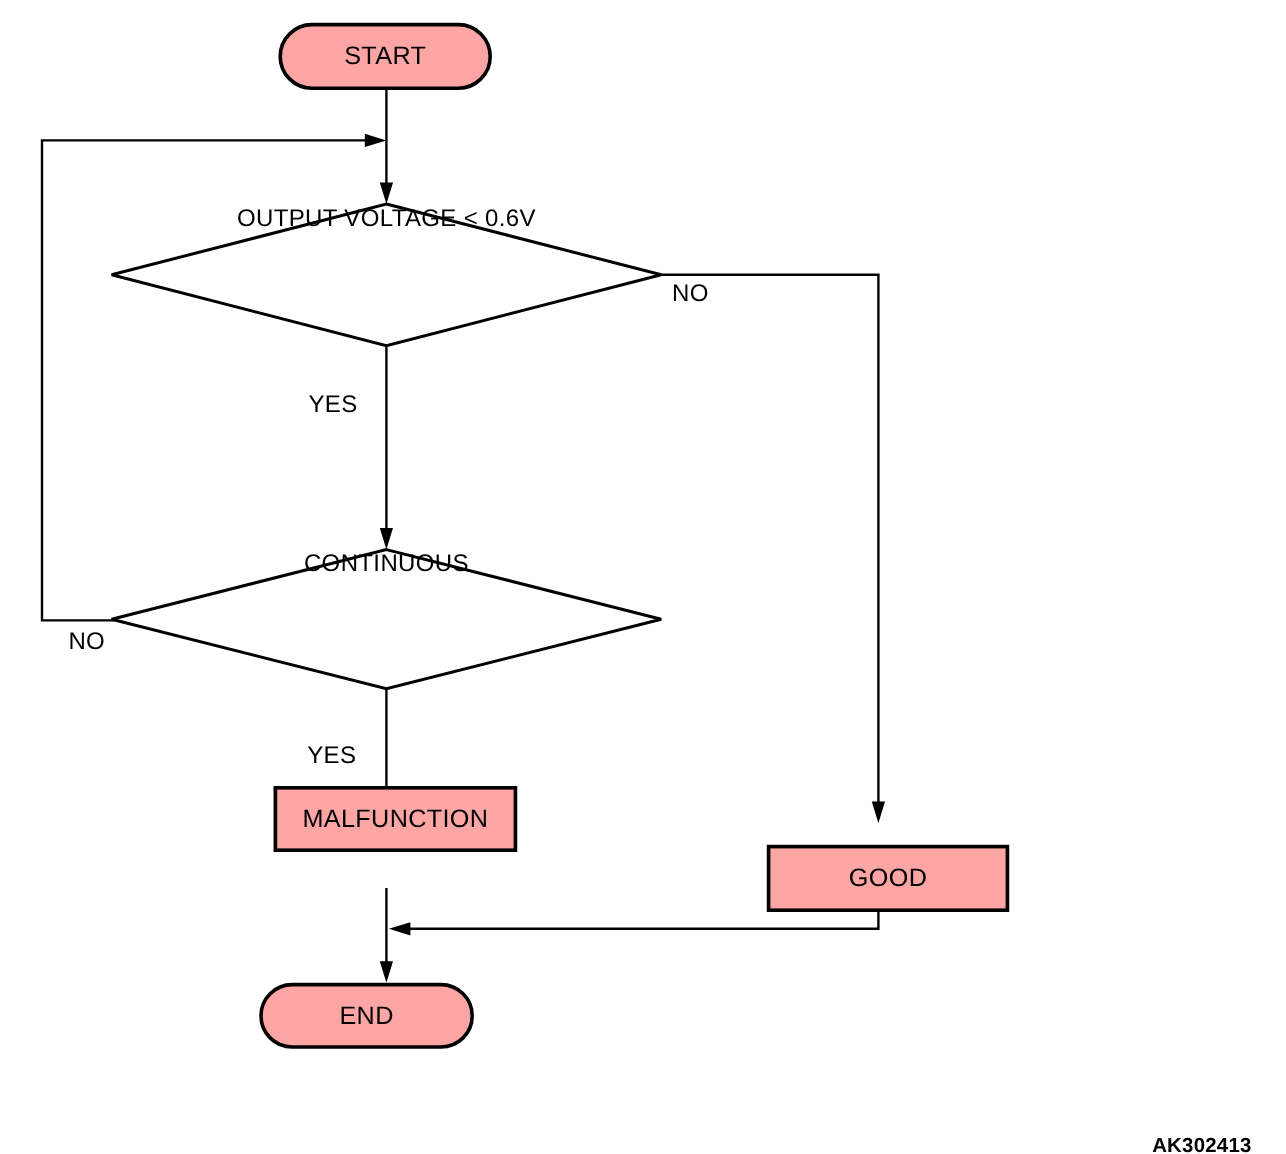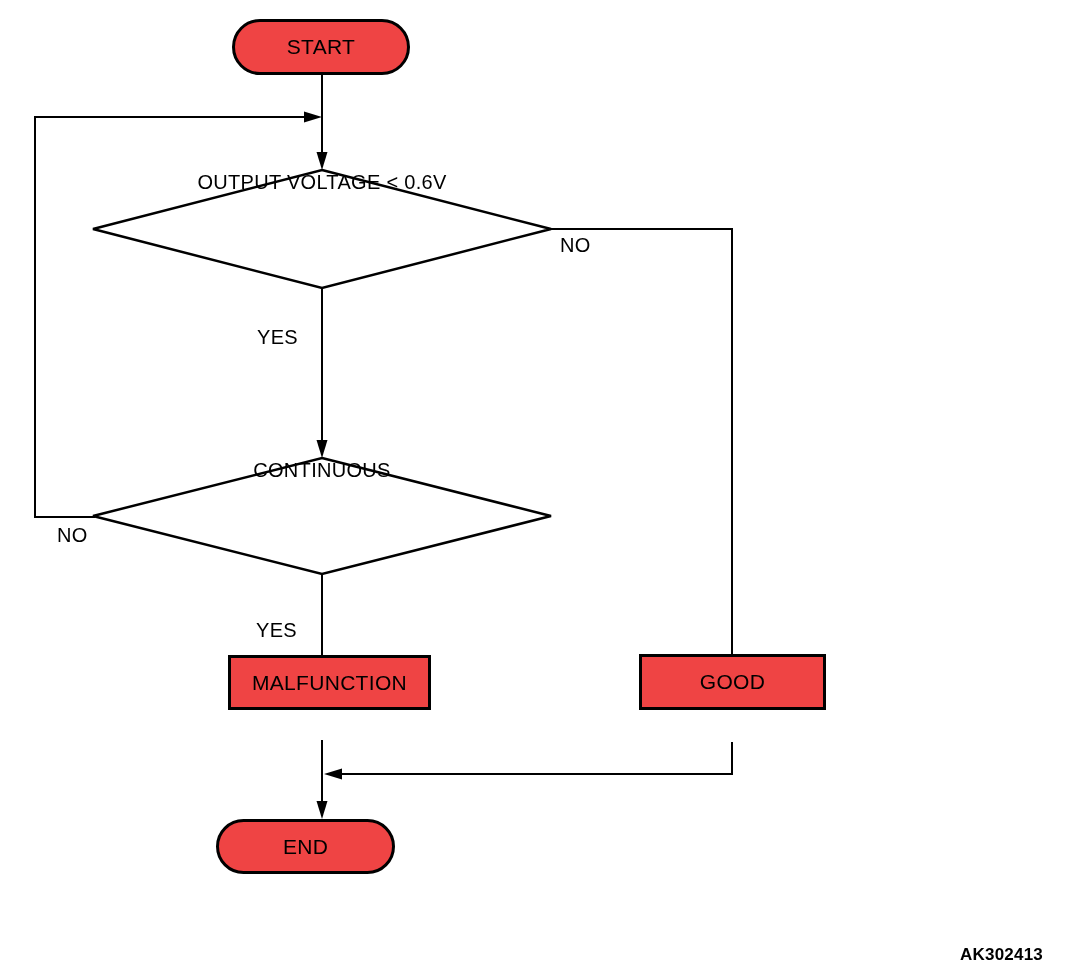--- a/index.html
+++ b/index.html
@@ -21,21 +21,21 @@
     left: 0;
     top: 0;
   }
   .node {
     position: absolute;
     box-sizing: border-box;
     display: flex;
     align-items: center;
     justify-content: center;
     border: 3px solid #000000;
-    background: #ef4444;
+    background: #fca5a5;
     font-size: 21px;
     letter-spacing: 0.3px;
     white-space: nowrap;
   }
   .terminator {
     border-radius: 28px;
   }
   .decision-label {
     position: absolute;
     display: flex;
@@ -101,21 +101,21 @@
   </svg>
 
   <div class="node terminator" style="left:232px; top:19px; width:178px; height:56px;">
     <span>START</span>
   </div>
 
   <div class="node" style="left:228px; top:655px; width:203px; height:55px;">
     <span>MALFUNCTION</span>
   </div>
 
-  <div class="node" style="left:639px; top:654px; width:187px; height:56px;align-items:center;">
+  <div class="node" style="left:639px; top:704px; width:202px; height:56px;align-items:center;">
     <span>GOOD</span>
   </div>
 
   <div class="node terminator" style="left:216px; top:819px; width:179px; height:55px;">
     <span>END</span>
   </div>
 
   <div class="decision-label" style="left:93px; top:170px; width:458px; height:118px;">
     <span>OUTPUT VOLTAGE &lt; 0.6V</span>
   </div>

